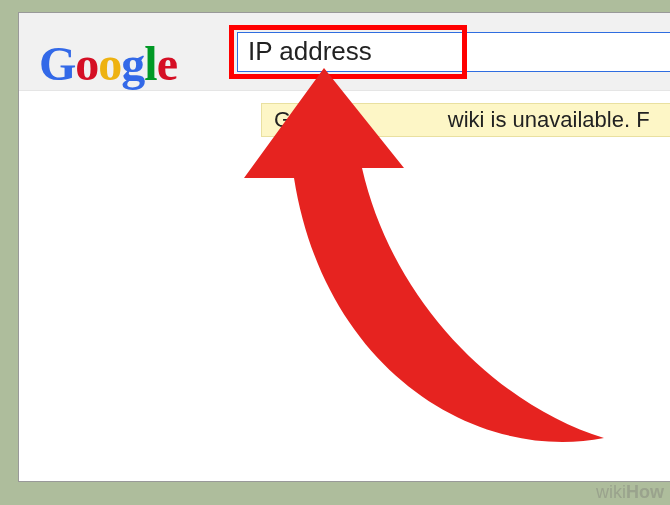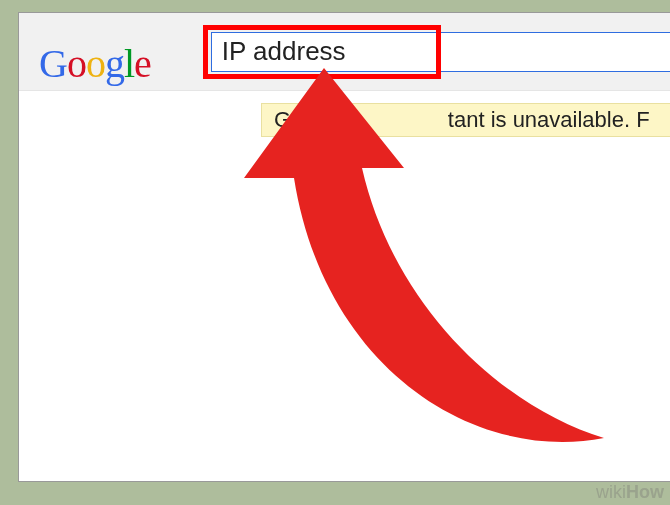--- a/index.html
+++ b/index.html
@@ -24,22 +24,22 @@
     height: 78px;
     background: #f1f1f1;
     border-bottom: 1px solid #e5e5e5;
     display: flex;
     align-items: center;
     padding-left: 20px;
     position: relative;
   }
   .logo {
     font-family: "Times New Roman", serif;
-    font-size: 40px;
-    font-weight: normal;
+    font-size: 48px;
+    font-weight: bold;
     letter-spacing: -1px;
     margin-right: 60px;
     white-space: nowrap;
     margin-top: 24px;
   }
   .logo .g1 { color: #3369e8; }
   .logo .o1 { color: #d50f25; }
   .logo .o2 { color: #eeb211; }
   .logo .g2 { color: #3369e8; }
   .logo .l  { color: #009925; }
@@ -120,21 +120,21 @@
 
     <div class="search-wrap">
       <div class="highlight-box"></div>
       <input class="search-input" type="text" value="IP address" style="">
     </div>
   </div>
 
   <div class="notice-bar">
     <span>Goog</span>
     <span style="width:120px; display:inline-block;"></span>
-    <span>tant is unavailable. F</span>
+    <span>wiki is unavailable. F</span>
   </div>
 
   <svg class="arrow" viewBox="0 0 360 420">
     <path d="
       M 80 0
       L 160 100
       L 118 100
       C 150 240 260 340 360 370
       C 230 395 80 300 50 110
       L 0 110

